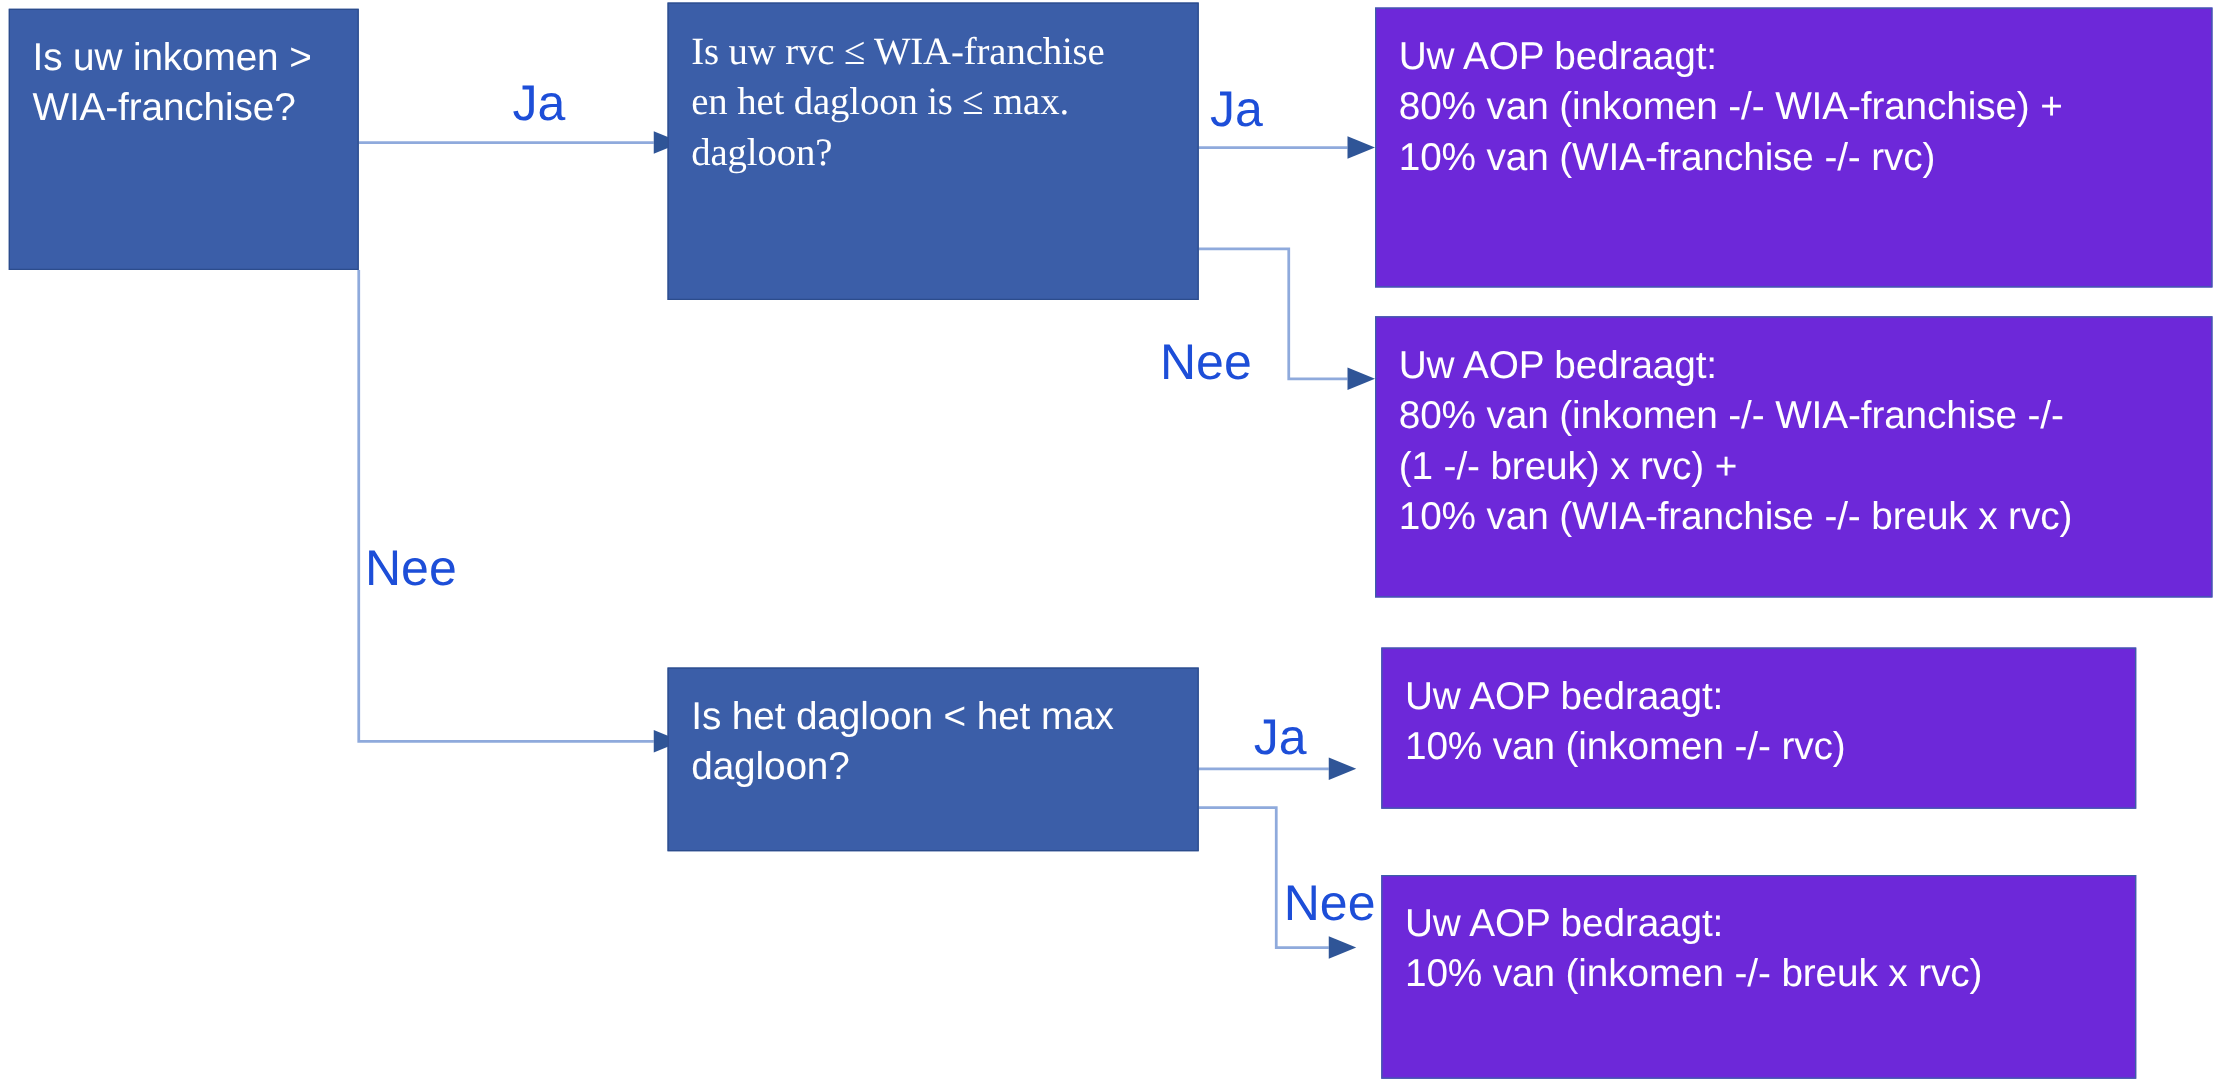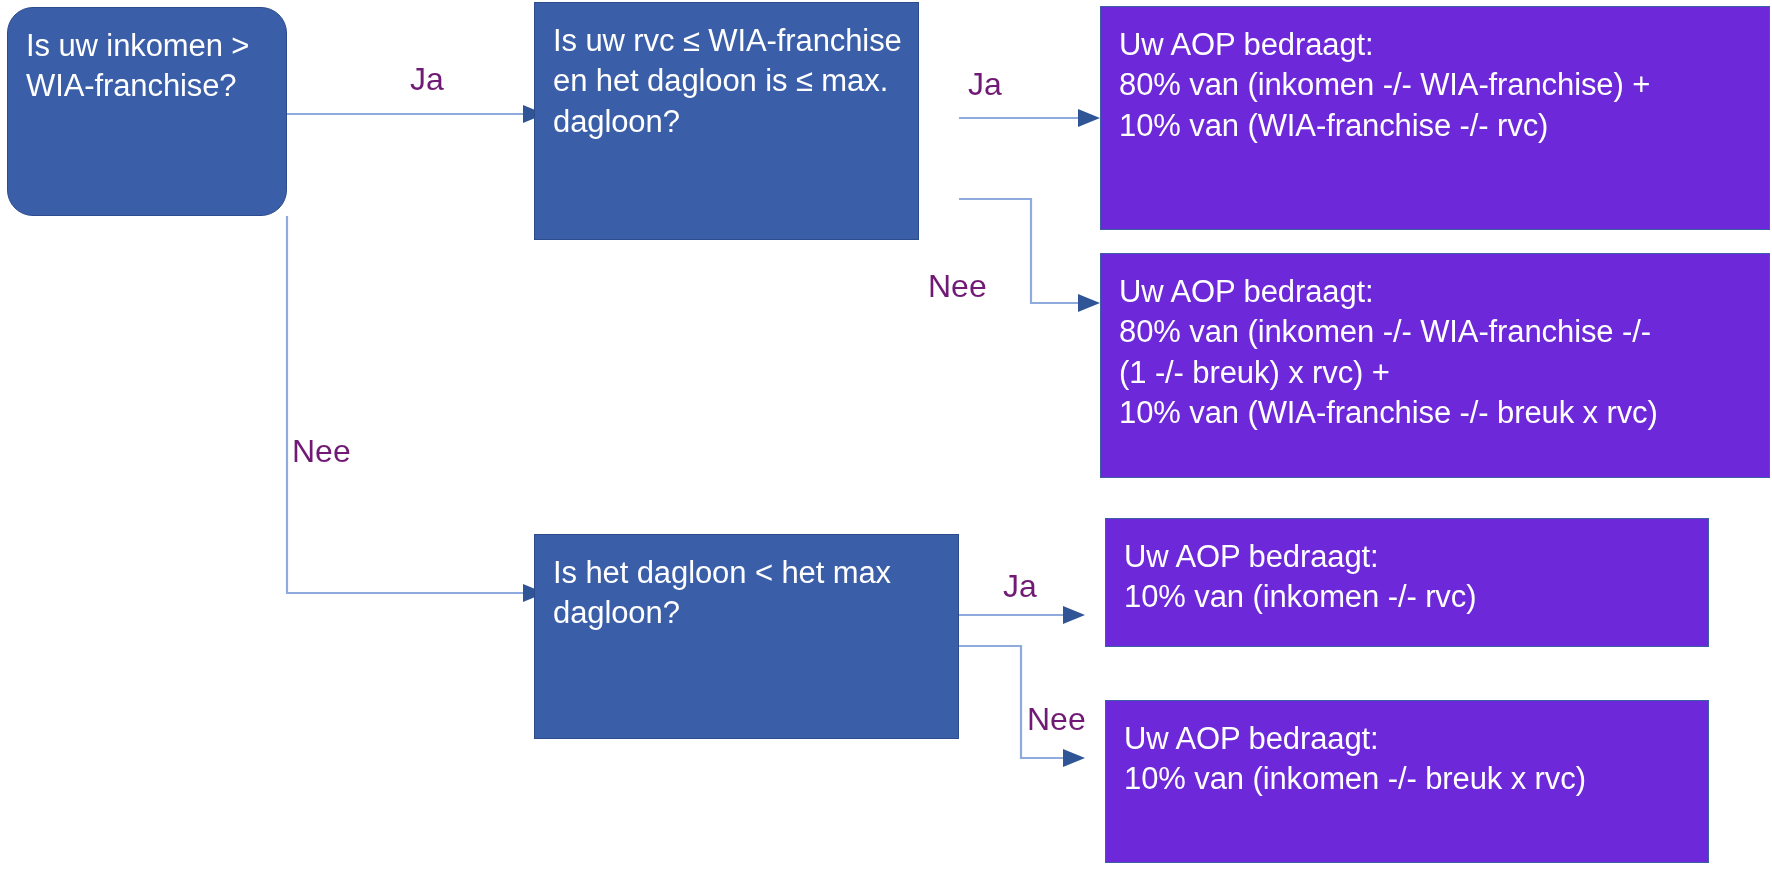--- a/index.html
+++ b/index.html
@@ -40,22 +40,22 @@
   }
   .result {
     background: #6d28d9;
     border: 1px solid #3B5EA8;
   }
   .result .inner {
     top: 18px;
   }
   .edge-label {
     position: absolute;
-    color: #701a75;
-    font-size: 32px;
+    color: #1d4ed8;
+    font-size: 40px;
     line-height: 1;
     white-space: nowrap;
   }
   svg.connectors {
     position: absolute;
     left: 0;
     top: 0;
     width: 1772px;
     height: 872px;
     pointer-events: none;
@@ -102,32 +102,32 @@
       <line x1="959" y1="615" x2="1063" y2="615"></line>
       <polygon class="arrowhead" points="1063,606 1085,615 1063,624"></polygon>
     </g>
 
     <g>
       <path d="M 959 646 L 1021 646 L 1021 758 L 1063 758"></path>
       <polygon class="arrowhead" points="1063,749 1085,758 1063,767"></polygon>
     </g>
   </svg>
 
-  <div class="node decision" style="left:7px; top:7px; width:280px; height:209px;border-radius:26px;">
+  <div class="node decision" style="left:7px; top:7px; width:280px; height:209px;">
     <div class="inner">Is uw inkomen &gt;
 WIA-franchise?</div>
   </div>
 
-  <div class="node decision" style="left:534px; top:2px; width:385px; height:238px;">
+  <div class="node decision" style="left:534px; top:2px; width:425px; height:238px;font-family:Liberation Serif, serif;">
     <div class="inner">Is uw rvc ≤ WIA-franchise
 en het dagloon is ≤ max.
 dagloon?</div>
   </div>
 
-  <div class="node decision" style="left:534px; top:534px; width:425px; height:205px;">
+  <div class="node decision" style="left:534px; top:534px; width:425px; height:147px;">
     <div class="inner">Is het dagloon &lt; het max
 dagloon?</div>
   </div>
 
   <div class="node result" style="left:1100px; top:6px; width:670px; height:224px;">
     <div class="inner">Uw AOP bedraagt:
 80% van (inkomen -/- WIA-franchise) +
 10% van (WIA-franchise -/- rvc)</div>
   </div>
 

